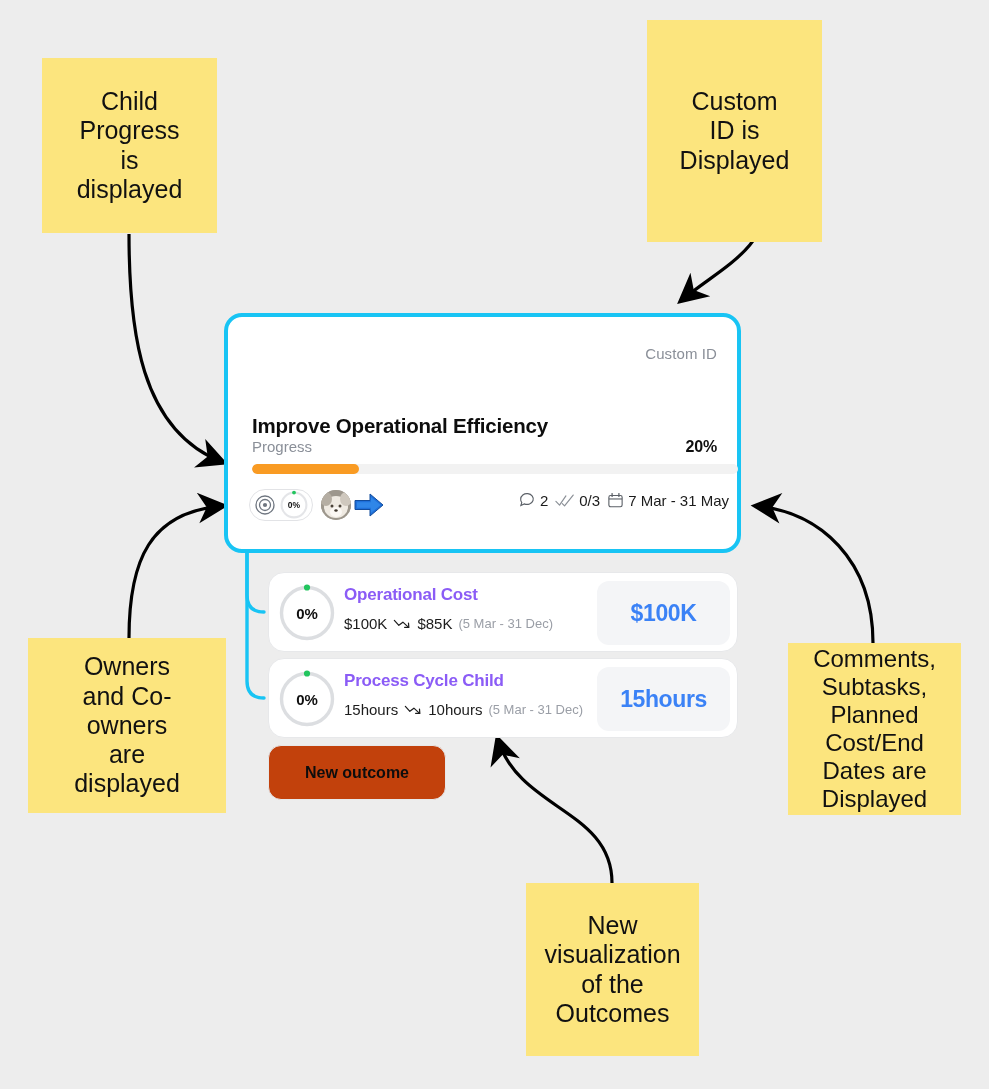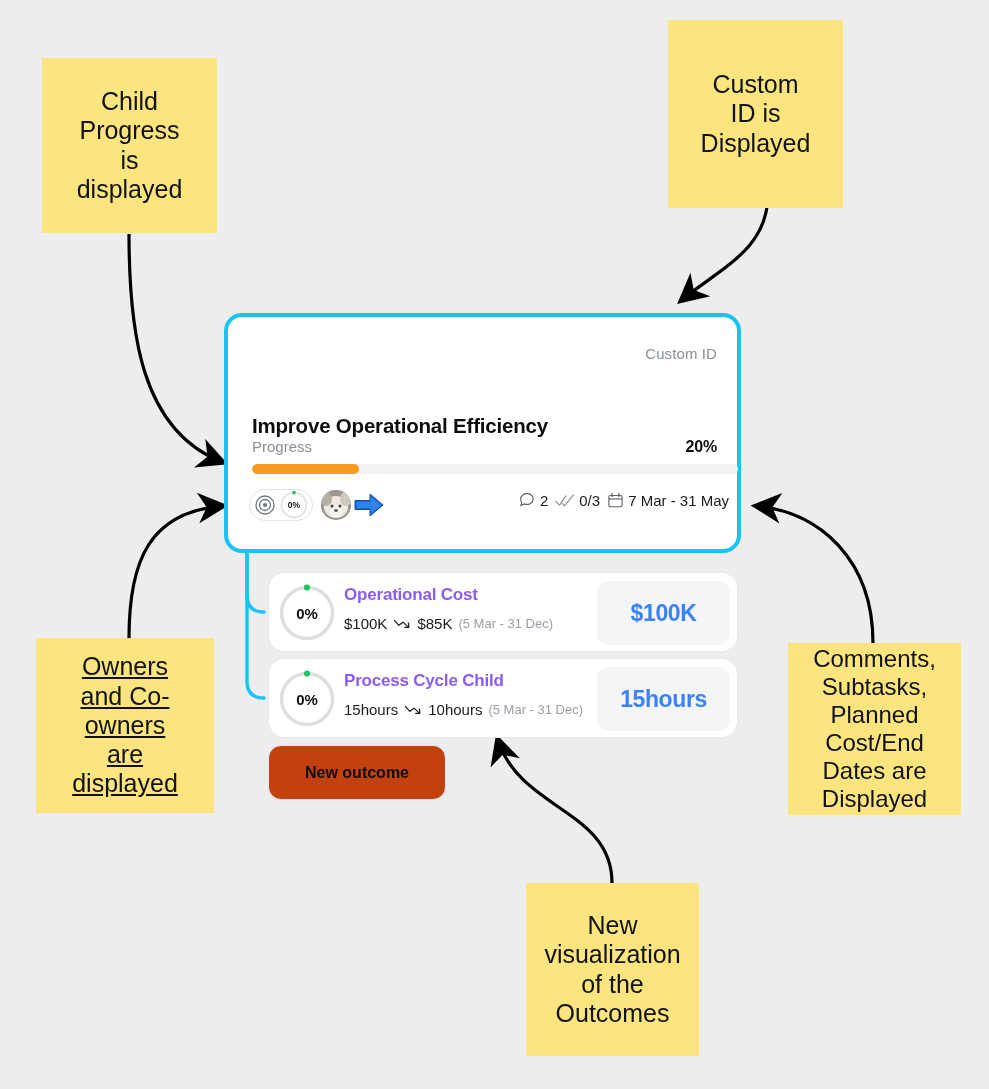--- a/index.html
+++ b/index.html
@@ -34,22 +34,22 @@
     text-align: center;
     line-height: 1.17;
     font-size: 25px;
     font-weight: 400;
     z-index: 8;
     box-sizing: border-box;
     padding: 6px 8px;
     white-space: pre-line;
   }
   #note-child-progress { left: 42px;  top: 58px;  width: 175px; height: 175px; }
-  #note-custom-id      { left: 668px; top: 20px;  width: 175px; height: 188px; }
-  #note-owners         { left: 36px;  top: 638px; width: 178px; height: 175px; text-decoration: underline; }
+  #note-custom-id      { left: 647px; top: 20px;  width: 175px; height: 222px; }
+  #note-owners         { left: 28px;  top: 638px; width: 198px; height: 175px; }
   #note-comments       { left: 788px; top: 643px; width: 173px; height: 172px; font-size: 24px; }
   #note-new-visual     { left: 526px; top: 883px; width: 173px; height: 173px; }
 
   
   .goal-card {
     position: absolute;
     left: 224px; top: 313px;
     width: 517px; height: 240px;
     background: #ffffff;
     border: 4px solid #18C4F4;

